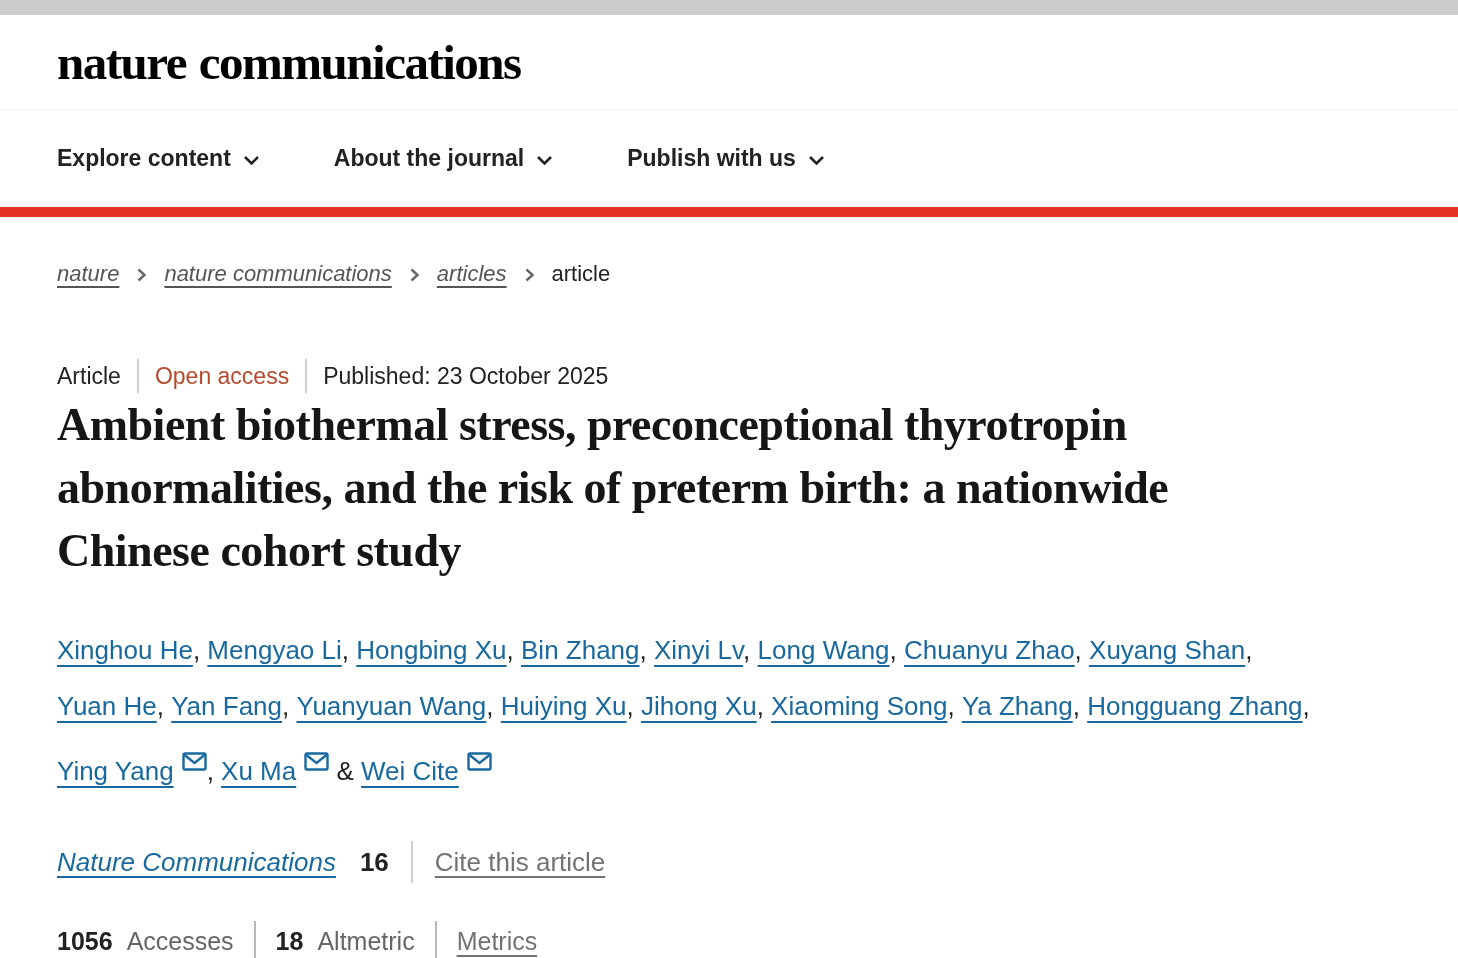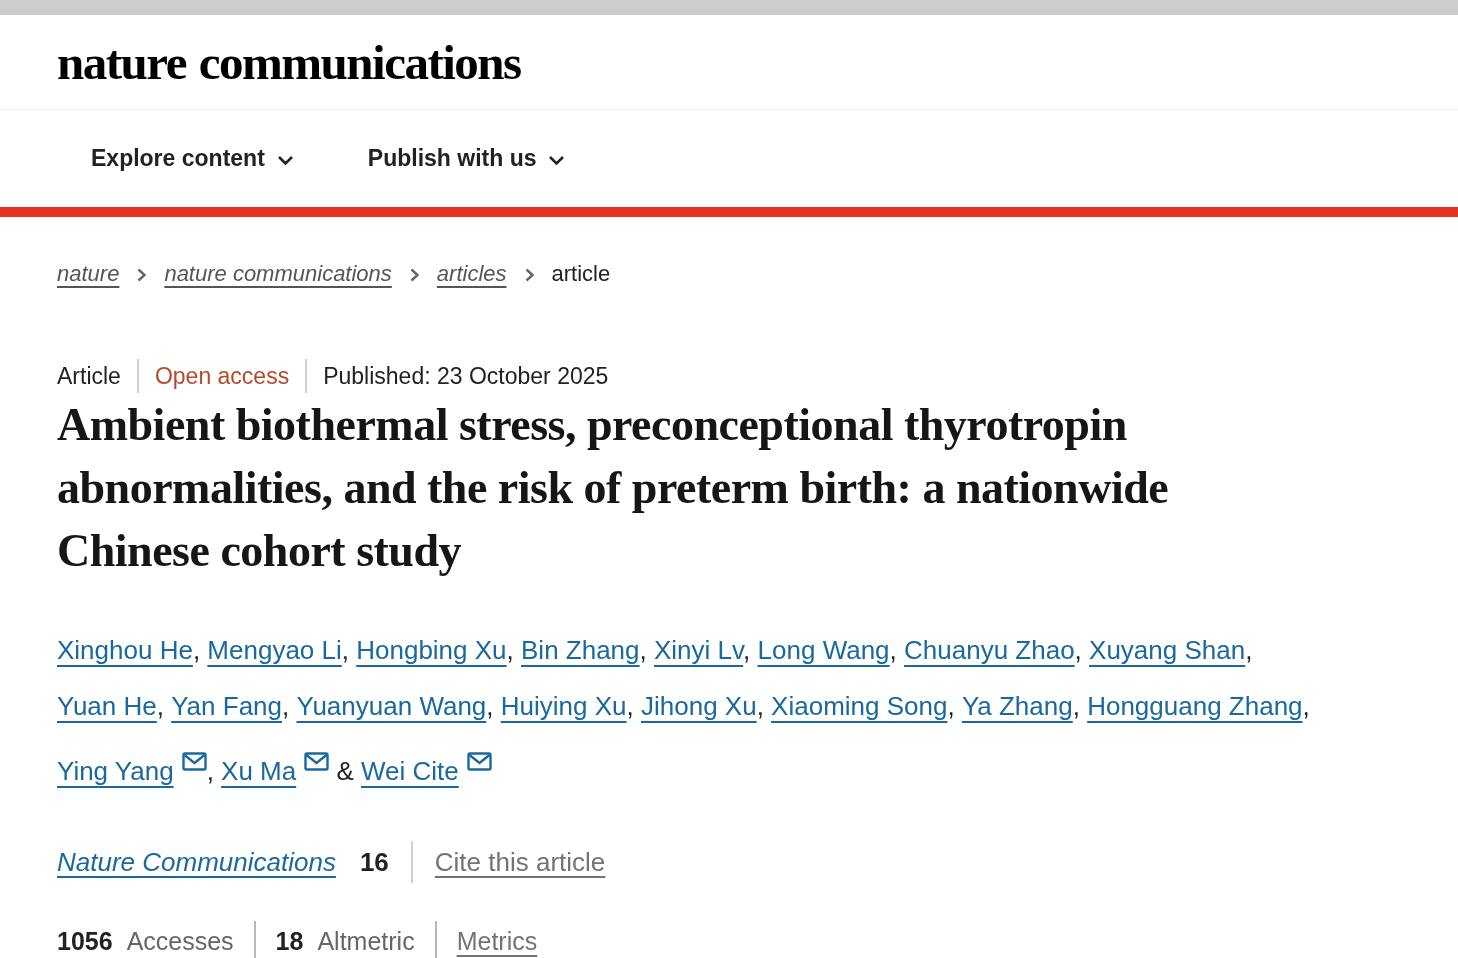--- a/index.html
+++ b/index.html
@@ -27,21 +27,21 @@
     font-size: 49px;
     letter-spacing: -1.5px;
     color: #000000;
     text-decoration: none;
     word-spacing: 2px;
   }
 
   .main-nav {
     height: 97px;
     display: flex; align-items: center;
-    padding-left: 91px;
+    padding-left: 57px;
     gap: 74px;
   }
   .nav-item {
     display: flex; align-items: center; gap: 12px;
     font-weight: 700; font-size: 23px; color: #222;
     text-decoration: none;
   }
   .nav-item svg { margin-top: 3px; }
 
   .accent-bar { height: 10px; width: 100%; background: #e63323; }
@@ -131,20 +131,28 @@
 
 <div class="top-gray-bar"></div>
 
 <header class="masthead">
   <a class="logo">nature communications</a>
 </header>
 
 <nav class="main-nav">
   <a class="nav-item">
     <span>Explore content</span>
+    <span>
+      <svg width="17" height="11" viewBox="0 0 17 11">
+          <path d="M2 2 L8.5 8.5 L15 2" fill="none" stroke="#222" stroke-width="2.6"></path>
+        </svg>
+    </span>
+  </a>
+  <a class="nav-item">
+    <span>About the journal</span>
     <span>
       <svg width="17" height="11" viewBox="0 0 17 11">
           <path d="M2 2 L8.5 8.5 L15 2" fill="none" stroke="#222" stroke-width="2.6"></path>
         </svg>
     </span>
   </a>
   <a class="nav-item">
     <span>Publish with us</span>
     <span>
       <svg width="17" height="11" viewBox="0 0 17 11">

